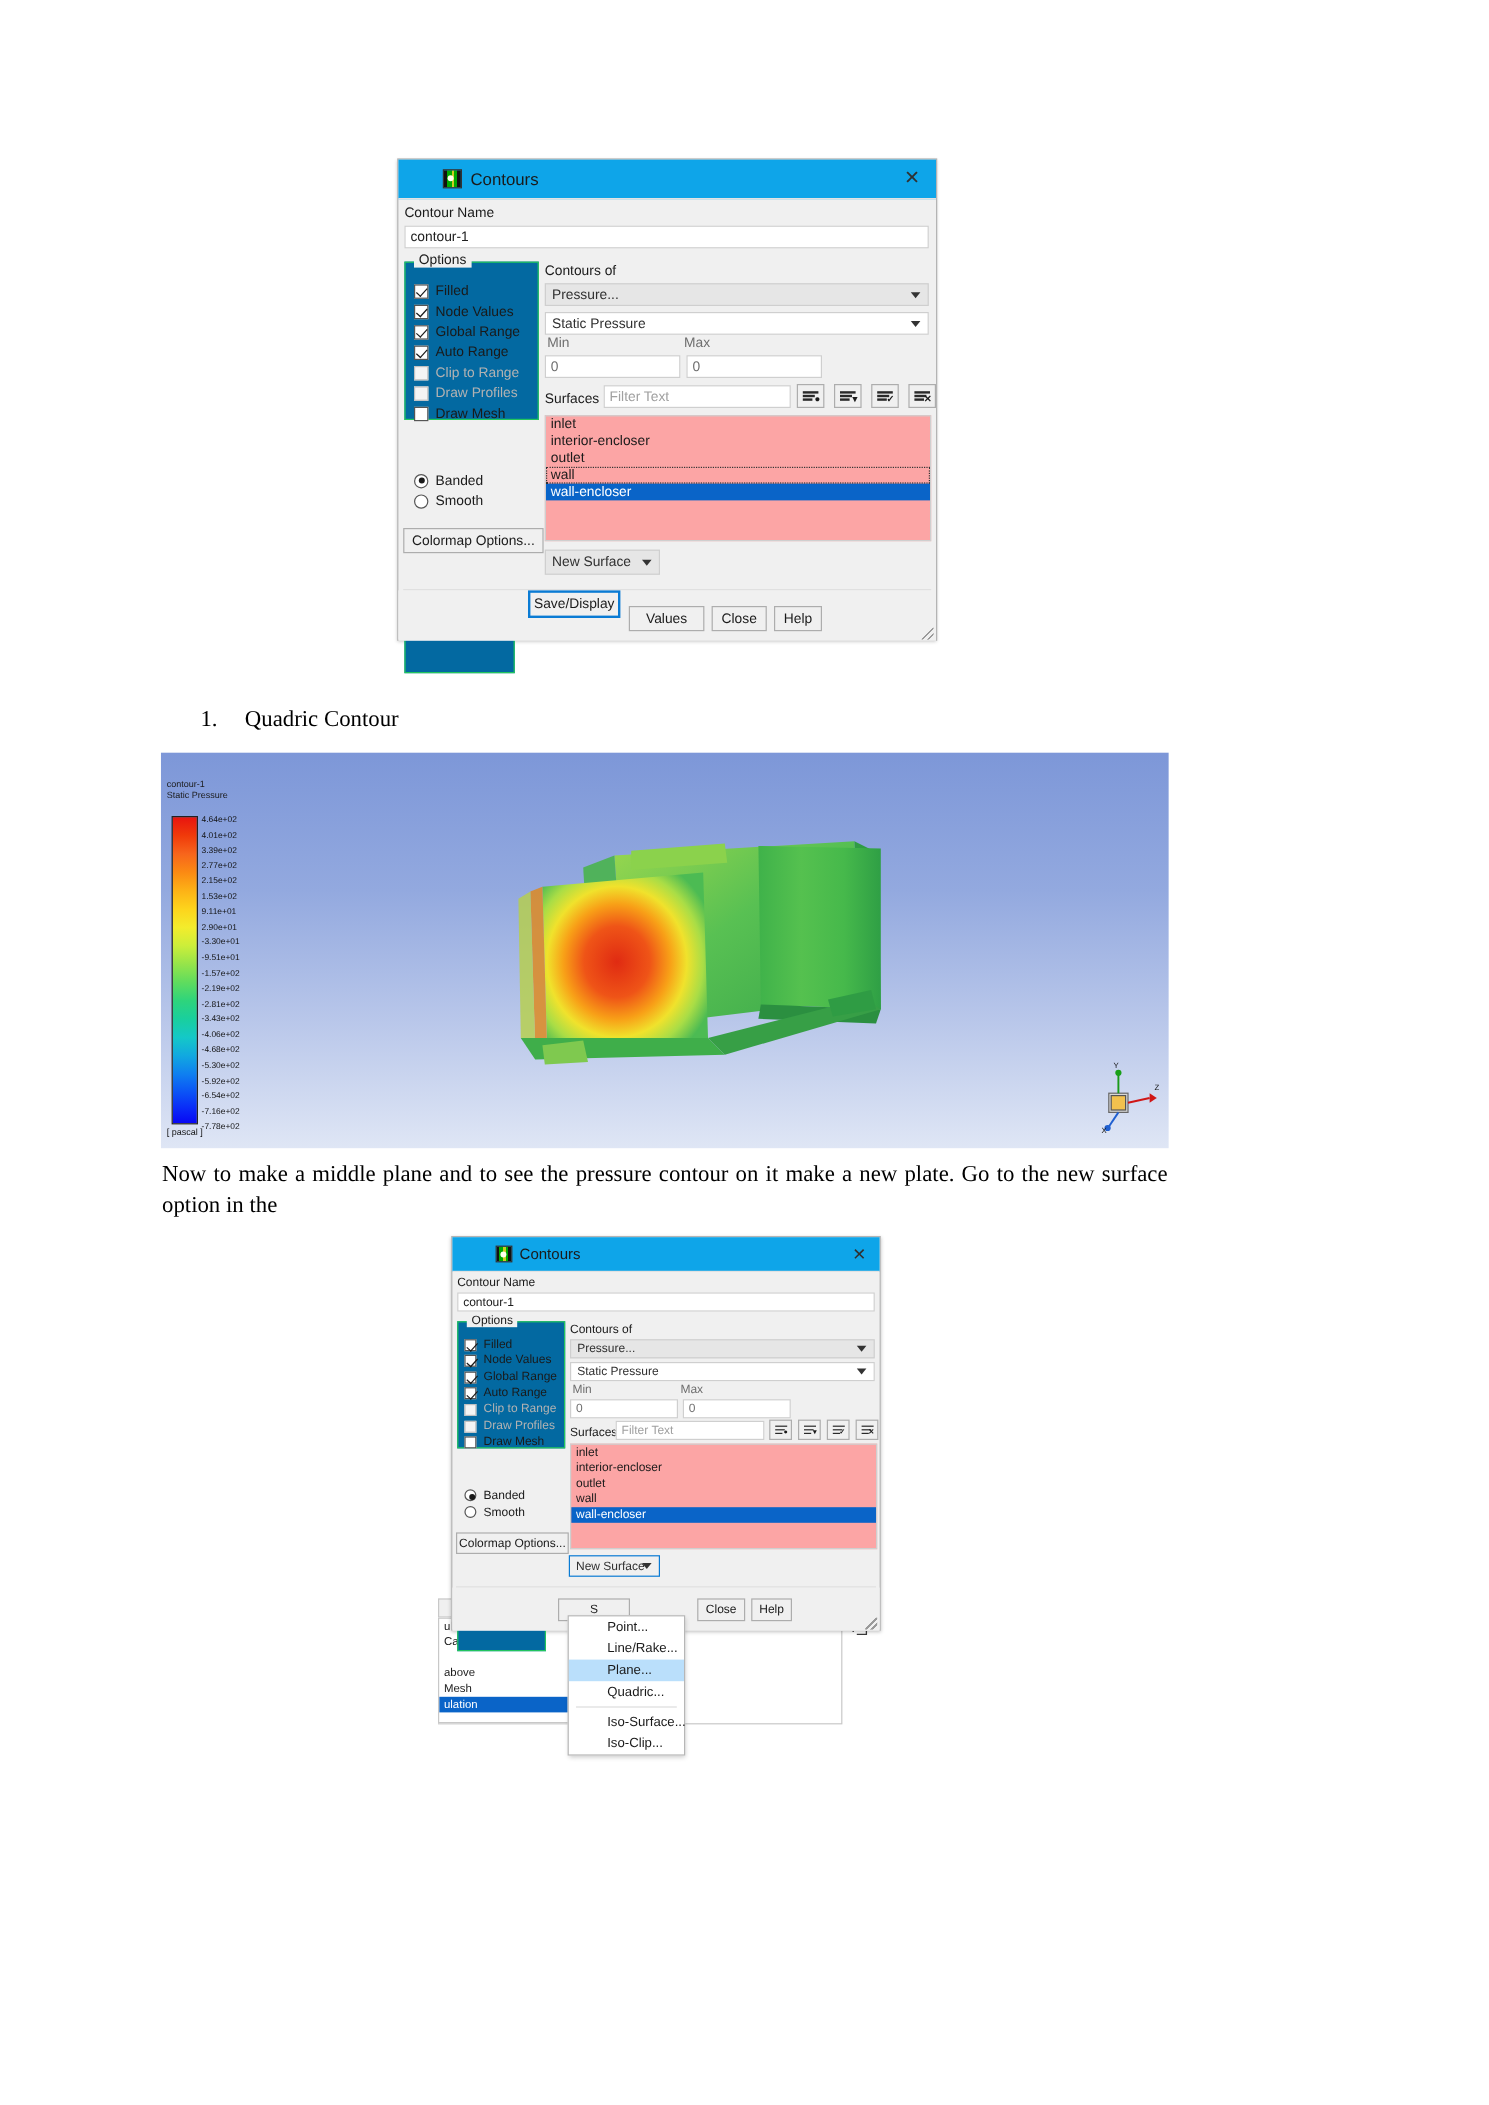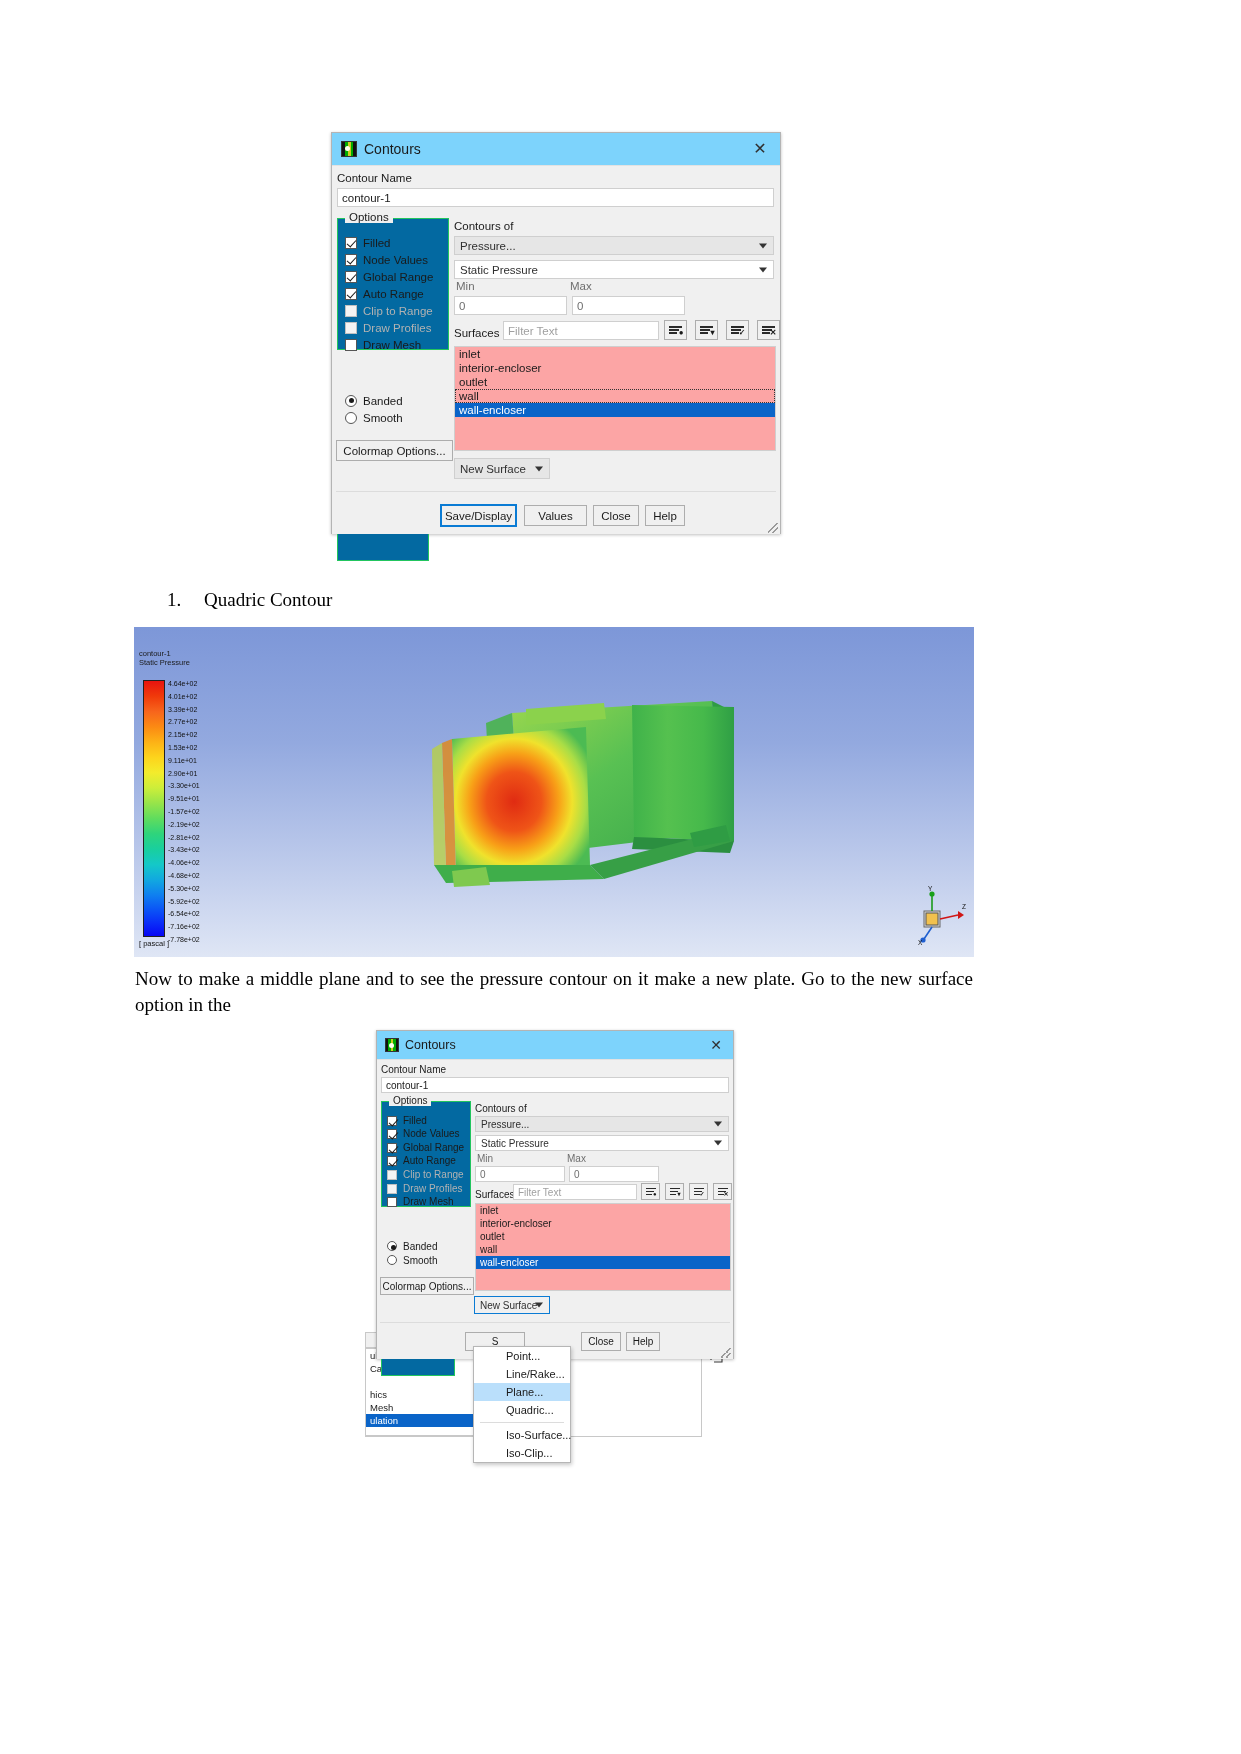--- a/index.html
+++ b/index.html
@@ -10,22 +10,23 @@
   }
   .page{position:absolute;inset:0;}
 
   
   .dlg{
     position:absolute;background:#f0f0f0;border:1px solid #b4b4b4;
     font-family:"Liberation Sans",sans-serif;color:#1a1a1a;
     box-shadow:0 1px 3px rgba(0,0,0,.25);
   }
   .dlg-title{
-    display:flex;align-items:center;background:#7dd3fc;
+    display:flex;align-items:center;background:#0ea5e9;
     border-bottom:1px solid #e2e2e2;
+    padding-left:28px;
   }
   .dlg-ico{
     width:14px;height:14px;margin:0 7px 0 9px;flex:0 0 auto;
     background:linear-gradient(90deg,#111 0 18%,#0a0 18% 45%,#cc2 45% 62%,#0a0 62% 80%,#111 80% 100%);
     border:1px solid #333;position:relative;
   }
   .dlg-ico::after{content:"";position:absolute;left:3px;top:4px;width:5px;height:5px;border-radius:50%;background:#ffe;}
   .dlg-title-text{flex:1;font-size:14px;color:#1a1a1a;}
   .dlg-close{
     width:40px;text-align:center;font-size:16px;color:#303030;cursor:pointer;
@@ -274,21 +275,21 @@
       </div>
 
       <div class="combo" style="position:absolute;left:122px;top:292px;width:96px;height:21px;">
         <span>New Surface</span>
         <span class="arw"></span>
       </div>
 
       <div class="sep" style="position:absolute;left:4px;top:325px;width:440px;"></div>
 
       <div style="position:absolute;left:0;top:326px;width:448px;height:42px;background:#f0f0f0;">
-        <div class="btn focus" style="position:absolute;left:108px;top:12px;width:77px;height:23px;">Save/Display</div>
+        <div class="btn focus" style="position:absolute;left:108px;top:0;width:77px;height:23px;">Save/Display</div>
         <div class="btn" style="position:absolute;left:192px;top:13px;width:63px;height:21px;">Values</div>
         <div class="btn" style="position:absolute;left:261px;top:13px;width:46px;height:21px;">Close</div>
         <div class="btn" style="position:absolute;left:313px;top:13px;width:40px;height:21px;">Help</div>
       </div>
       <span class="resize"></span>
     </div>
   </div>
 
 
   <div class="listnum" style="left:167px;top:589px;">1.</div>
@@ -395,21 +396,21 @@
   </div>
 
   <div class="para" style="left:135px;top:966px;width:838px;">Now to make a middle plane and to see the pressure contour on it make a new plate. Go to the new surface option in the</div>
 
   <div class="panelbg" style="left:365px;top:1345px;width:335px;height:90px;"></div>
   <div class="panelbar" style="left:365px;top:1332px;width:335px;height:14px;"></div>
   <div class="tree" style="left:365px;top:1348px;width:110px;height:86px;">
     <div class="ti">ulation Activities</div>
     <div class="ti">Calculation</div>
     <div class="ti">&nbsp;</div>
-    <div class="ti">hics</div>
+    <div class="ti">above</div>
     <div class="ti">Mesh</div>
     <div class="ti sel">ulation</div>
   </div>
   <svg style="position:absolute;left:710px;top:1350px;z-index:6;" width="14" height="14" viewBox="0 0 14 14">
     <path d="M1 10 L1 3 L9 3" fill="none" stroke="#3a3a3a" stroke-width="1.1"></path>
     <path d="M4 12 L12 12 L12 5" fill="none" stroke="#3a3a3a" stroke-width="1.1"></path>
   </svg>
 
   <div class="dlg" style="left:376px;top:1030px;width:356px;height:327px;z-index:10;">
     <div class="dlg-title" style="height:28px;">

